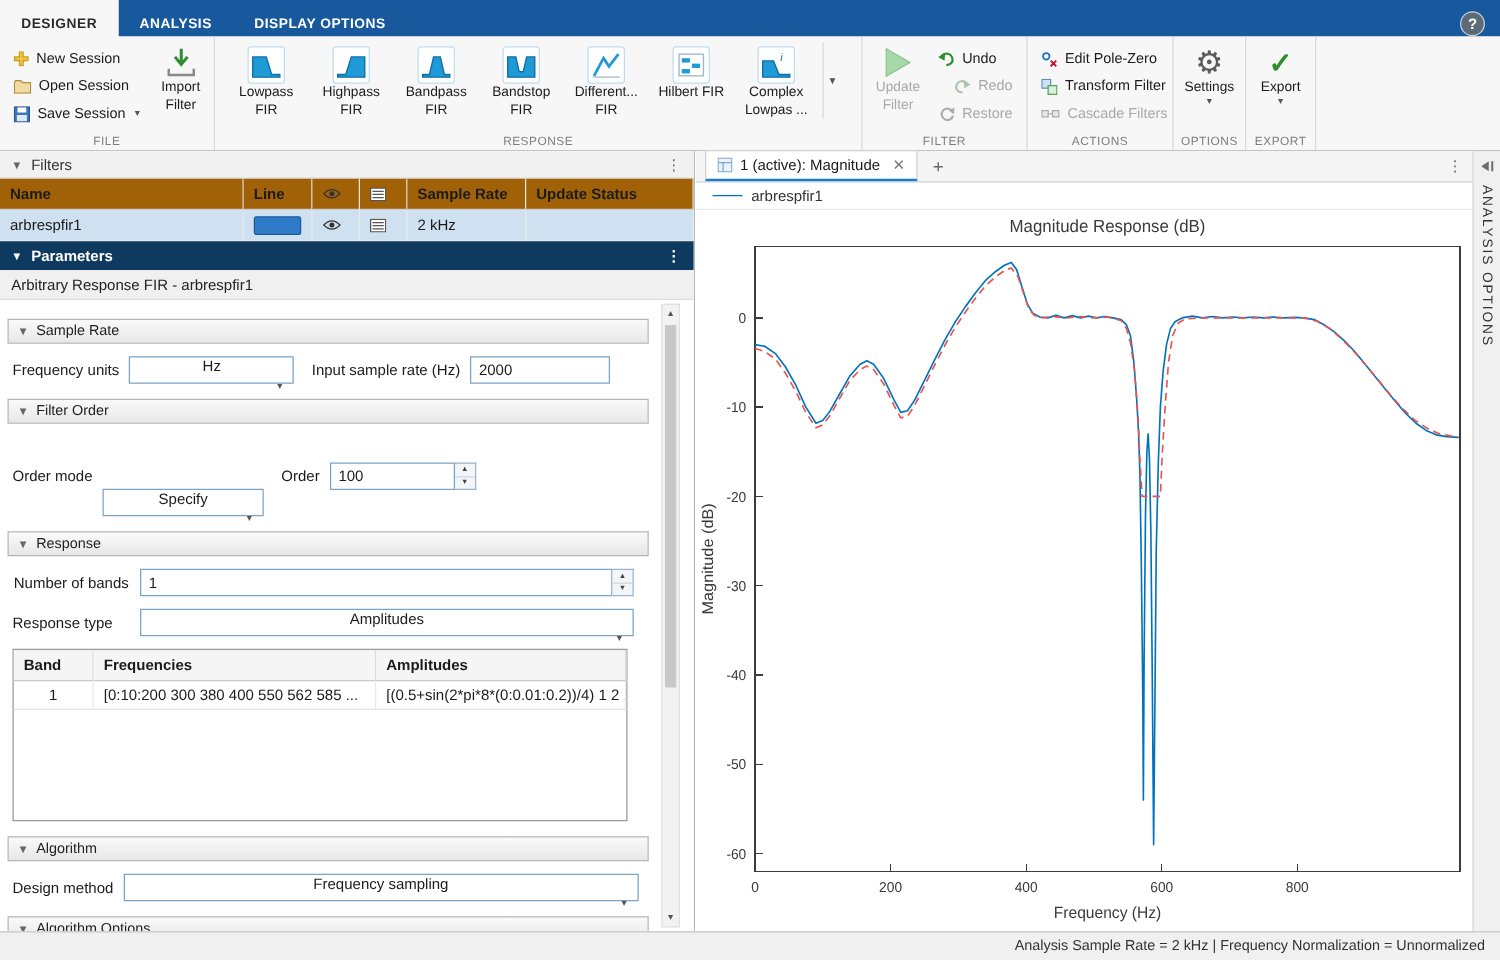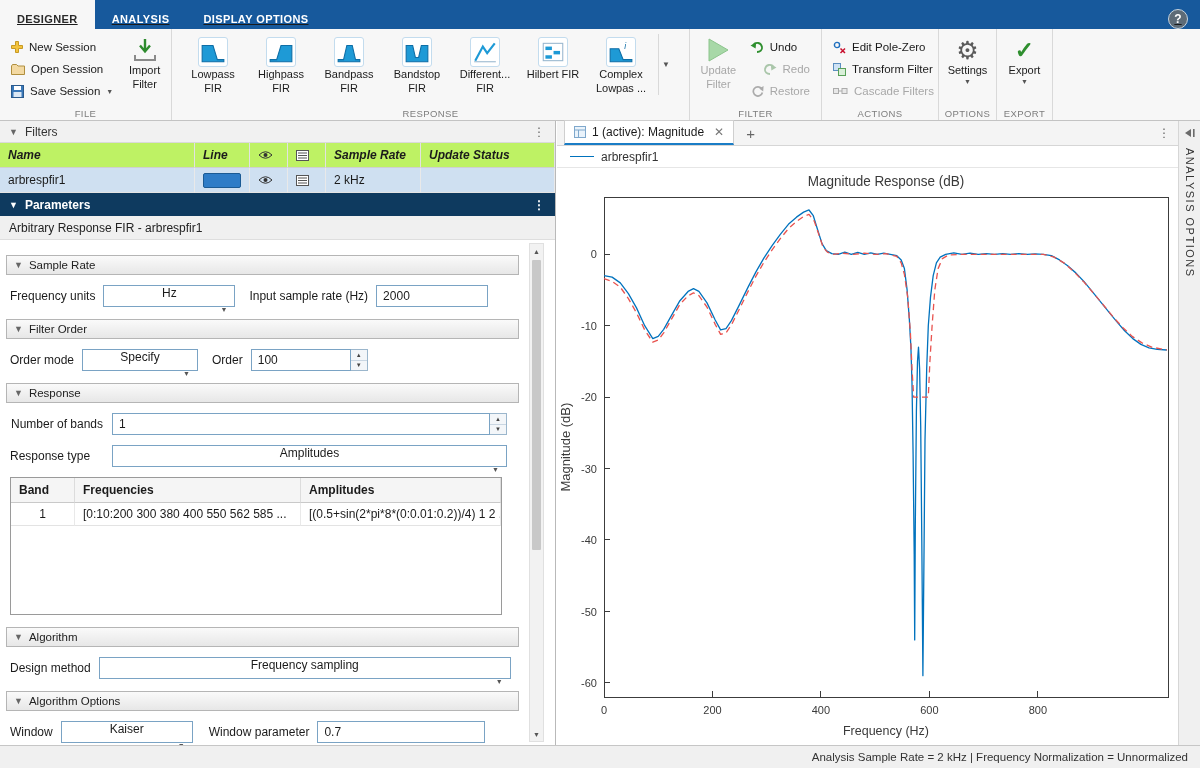--- a/index.html
+++ b/index.html
@@ -1,21 +1,21 @@
 <!DOCTYPE html>
 <html><head>
 <meta charset="utf-8">
 <style>
   *{box-sizing:border-box;margin:0;padding:0;}
   html,body{width:1200px;height:768px;overflow:hidden;}
   body{font-family:"Liberation Sans",sans-serif;background:#fff;font-size:12px;color:#1b1b1b;}
   .app{position:relative;width:1200px;height:768px;background:#fff;}
 
   
-  .tabbar{position:absolute;top:0;left:0;right:0;height:38px;background:#17599c;display:flex;align-items:stretch;text-decoration:underline;}
+  .tabbar{position:absolute;top:0;left:0;right:0;height:38px;background:#17599c;display:flex;align-items:stretch;}
   .ts-tab{padding:0 17px;display:flex;align-items:center;font-size:11px;font-weight:700;letter-spacing:.4px;color:#fff;cursor:default;}
   .ts-tab.active{background:#f7f7f7;color:#2b2b2b;}
   .ts-help{margin-left:auto;display:flex;align-items:center;padding-right:12px;}
   .help-circle{width:20px;height:20px;border-radius:50%;background:#5d6b77;color:#fff;font-weight:700;font-size:12px;display:flex;align-items:center;justify-content:center;border:1px solid #c6d3de;}
 
   
   .ribbon{position:absolute;top:29px;left:0;right:0;height:92px;background:#f7f7f7;border-bottom:1px solid #c3c3c3;display:flex;}
   .rib-sec{position:relative;border-right:1px solid #d9d9d9;padding:5px 7px 16px 7px;display:flex;align-items:flex-start;}
   .rib-label{position:absolute;bottom:1px;left:0;right:0;text-align:center;font-size:9.5px;color:#7d7d7d;letter-spacing:.4px;}
   .stack{display:flex;flex-direction:column;justify-content:space-between;height:70px;padding:2px 0;}
@@ -29,21 +29,21 @@
   .gallery-arrow{width:15px;align-self:stretch;border-left:1px solid #d9d9d9;display:flex;align-items:center;justify-content:center;color:#555;font-size:8px;margin-left:3px;}
   .glyph-gear{font-size:25px;color:#5a5a5a;line-height:26px;}
   .glyph-check{font-size:23px;color:#2f8f2f;font-weight:700;line-height:26px;}
 
   
   .left{position:absolute;top:121px;left:0;width:556px;bottom:23px;background:#fff;border-right:1px solid #b9b9b9;display:flex;flex-direction:column;overflow:hidden;}
   .panel-hdr{height:22px;background:#f1f1f1;border-bottom:1px solid #dadada;display:flex;align-items:center;gap:7px;padding:0 9px;font-size:12px;color:#333;flex:none;}
   .caret-sm{font-size:9px;color:#666;}
   .dots{margin-left:auto;color:#666;font-size:12px;letter-spacing:1px;}
   .ft-head,.ft-row{display:grid;grid-template-columns:195px 55px 38px 38px 95px 1fr;font-size:12px;}
-  .ft-head>div{background:#bef264;border-bottom:1px solid #cfcfcf;border-right:1px solid #e2e2e2;padding:5px 8px;font-weight:700;display:flex;align-items:center;font-style:italic;}
+  .ft-head>div{background:#a16207;border-bottom:1px solid #cfcfcf;border-right:1px solid #e2e2e2;padding:5px 8px;font-weight:700;display:flex;align-items:center;}
   .ft-row>div{padding:4px 8px;border-bottom:1px solid #e4e4e4;border-right:1px solid #e9e9e9;display:flex;align-items:center;height:25px;}
   .ft-row.selected>div{background:#cfe0f1;}
   .line-swatch{width:38px;height:15px;background:#2e7cc7;border:1px solid #1b5a94;border-radius:2px;}
   .params-hdr{height:23px;background:#0e3a5f;color:#fff;display:flex;align-items:center;gap:7px;padding:0 9px;font-size:12px;font-weight:700;flex:none;}
   .params-hdr .caret-sm,.params-hdr .dots{color:#fff;}
   .params-sub{height:24px;background:#f0f0f0;border-bottom:1px solid #dedede;display:flex;align-items:center;padding:0 9px;font-size:12px;color:#222;flex:none;}
   .params-body{flex:1;position:relative;background:#fff;overflow:hidden;padding:15px 36px 0 6px;}
   .sec-hdr{height:20px;background:linear-gradient(#fafafa,#e7e7e7);border:1px solid #b5b5b5;display:flex;align-items:center;gap:6px;padding:0 7px;font-size:11.5px;color:#222;margin-top:12px;}
   .sec-hdr.first{margin-top:0;}
   .form-row{display:flex;align-items:center;margin:10px 0 0 4px;gap:8px;font-size:12px;}
@@ -378,21 +378,21 @@
         <span style="margin-left:6px;">Input sample rate (Hz)</span>
         <input class="ti" style="width: 112px;" value="2000">
       </div>
 
       <div class="sec-hdr">
         <span class="caret-sm">▼</span>
         <span>Filter Order</span>
       </div>
       <div class="form-row">
         <span>Order mode</span>
-        <div class="dd" style="width:116px;">
+        <div class="dd" style="width:129px;margin-top:42px;">
           <span>Specify</span>
           <span class="dd-caret">▼</span>
         </div>
         <span style="margin-left:6px;">Order</span>
         <span style="display:flex;">
           <input class="ti" style="width: 100px;" value="100">
           <span class="spin">
               <div>▲</div>
               <div>▼</div>
             </span>

